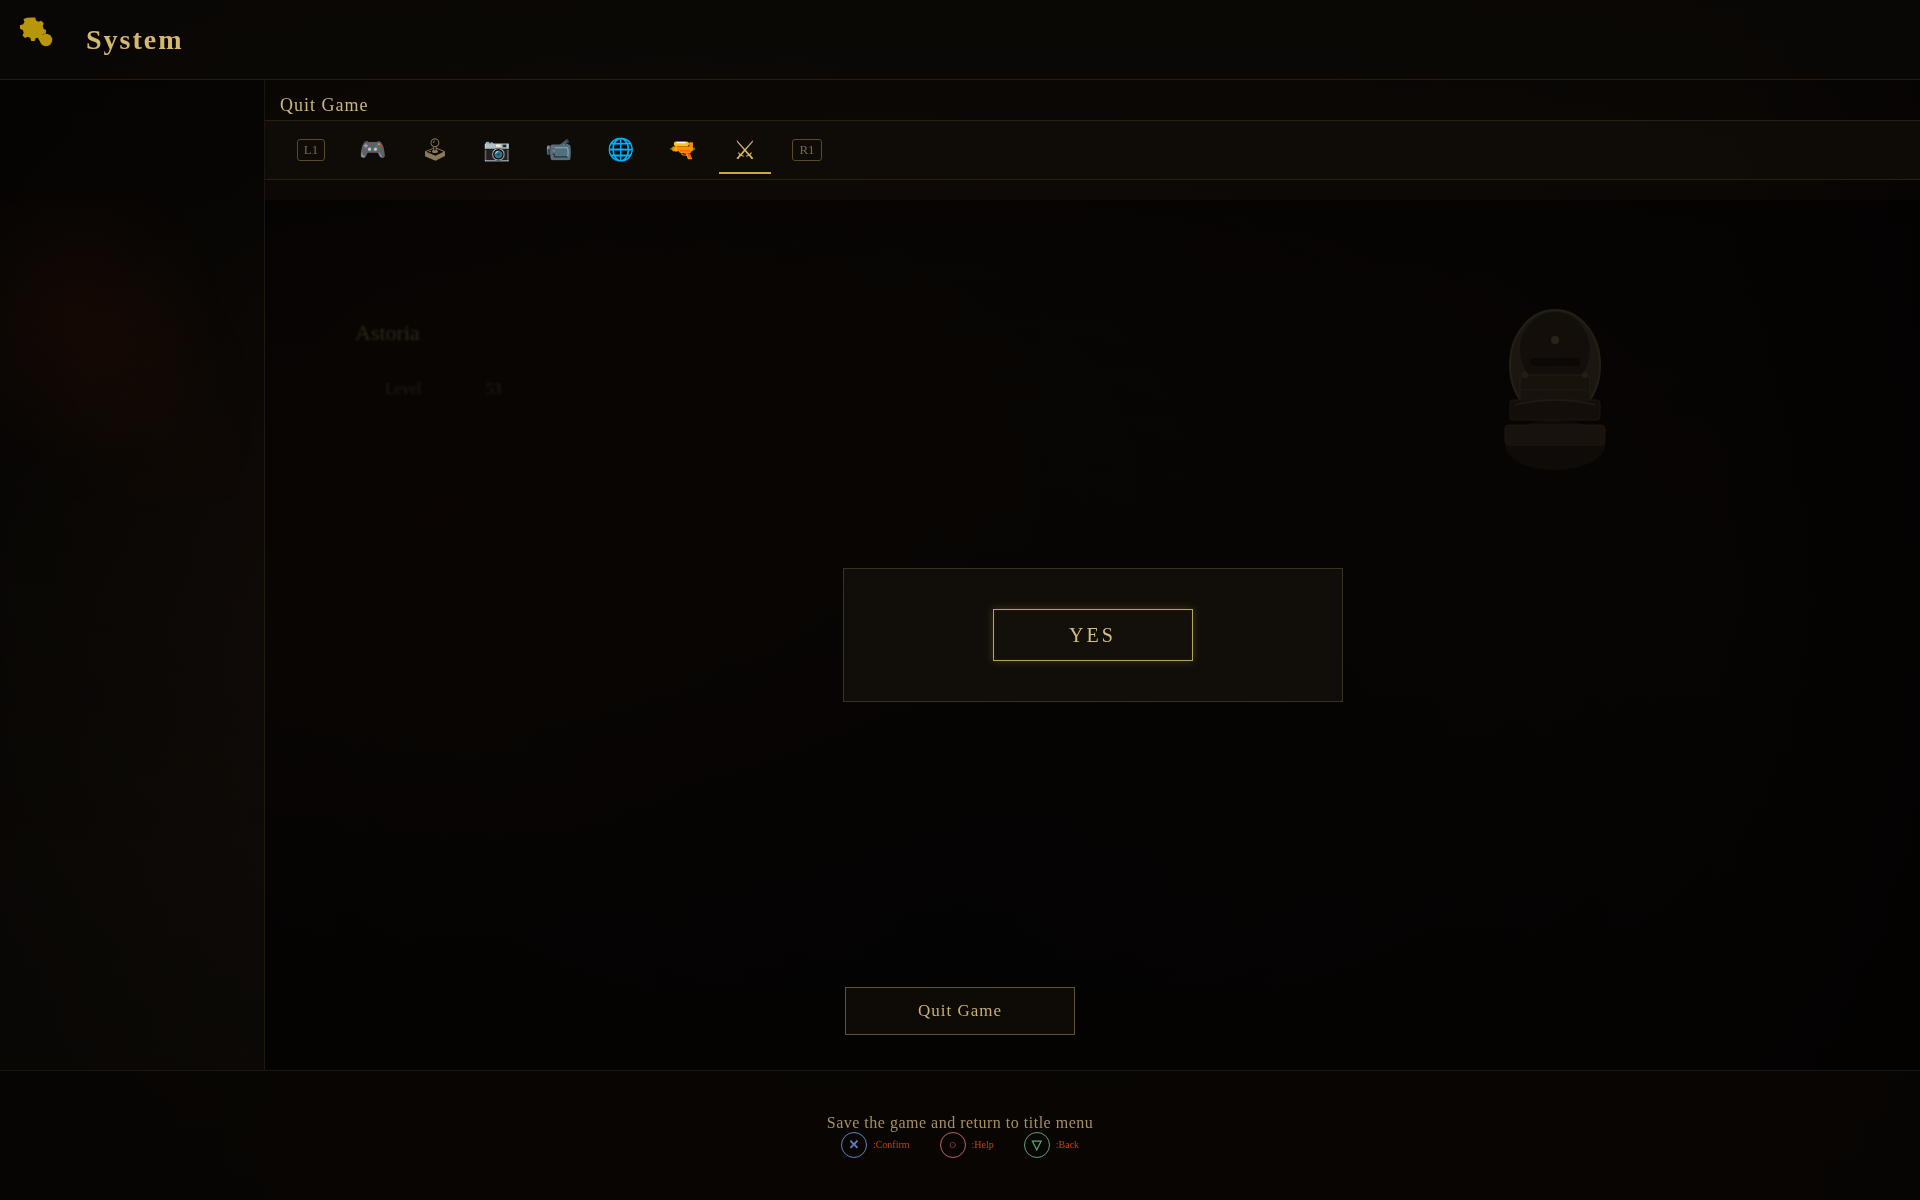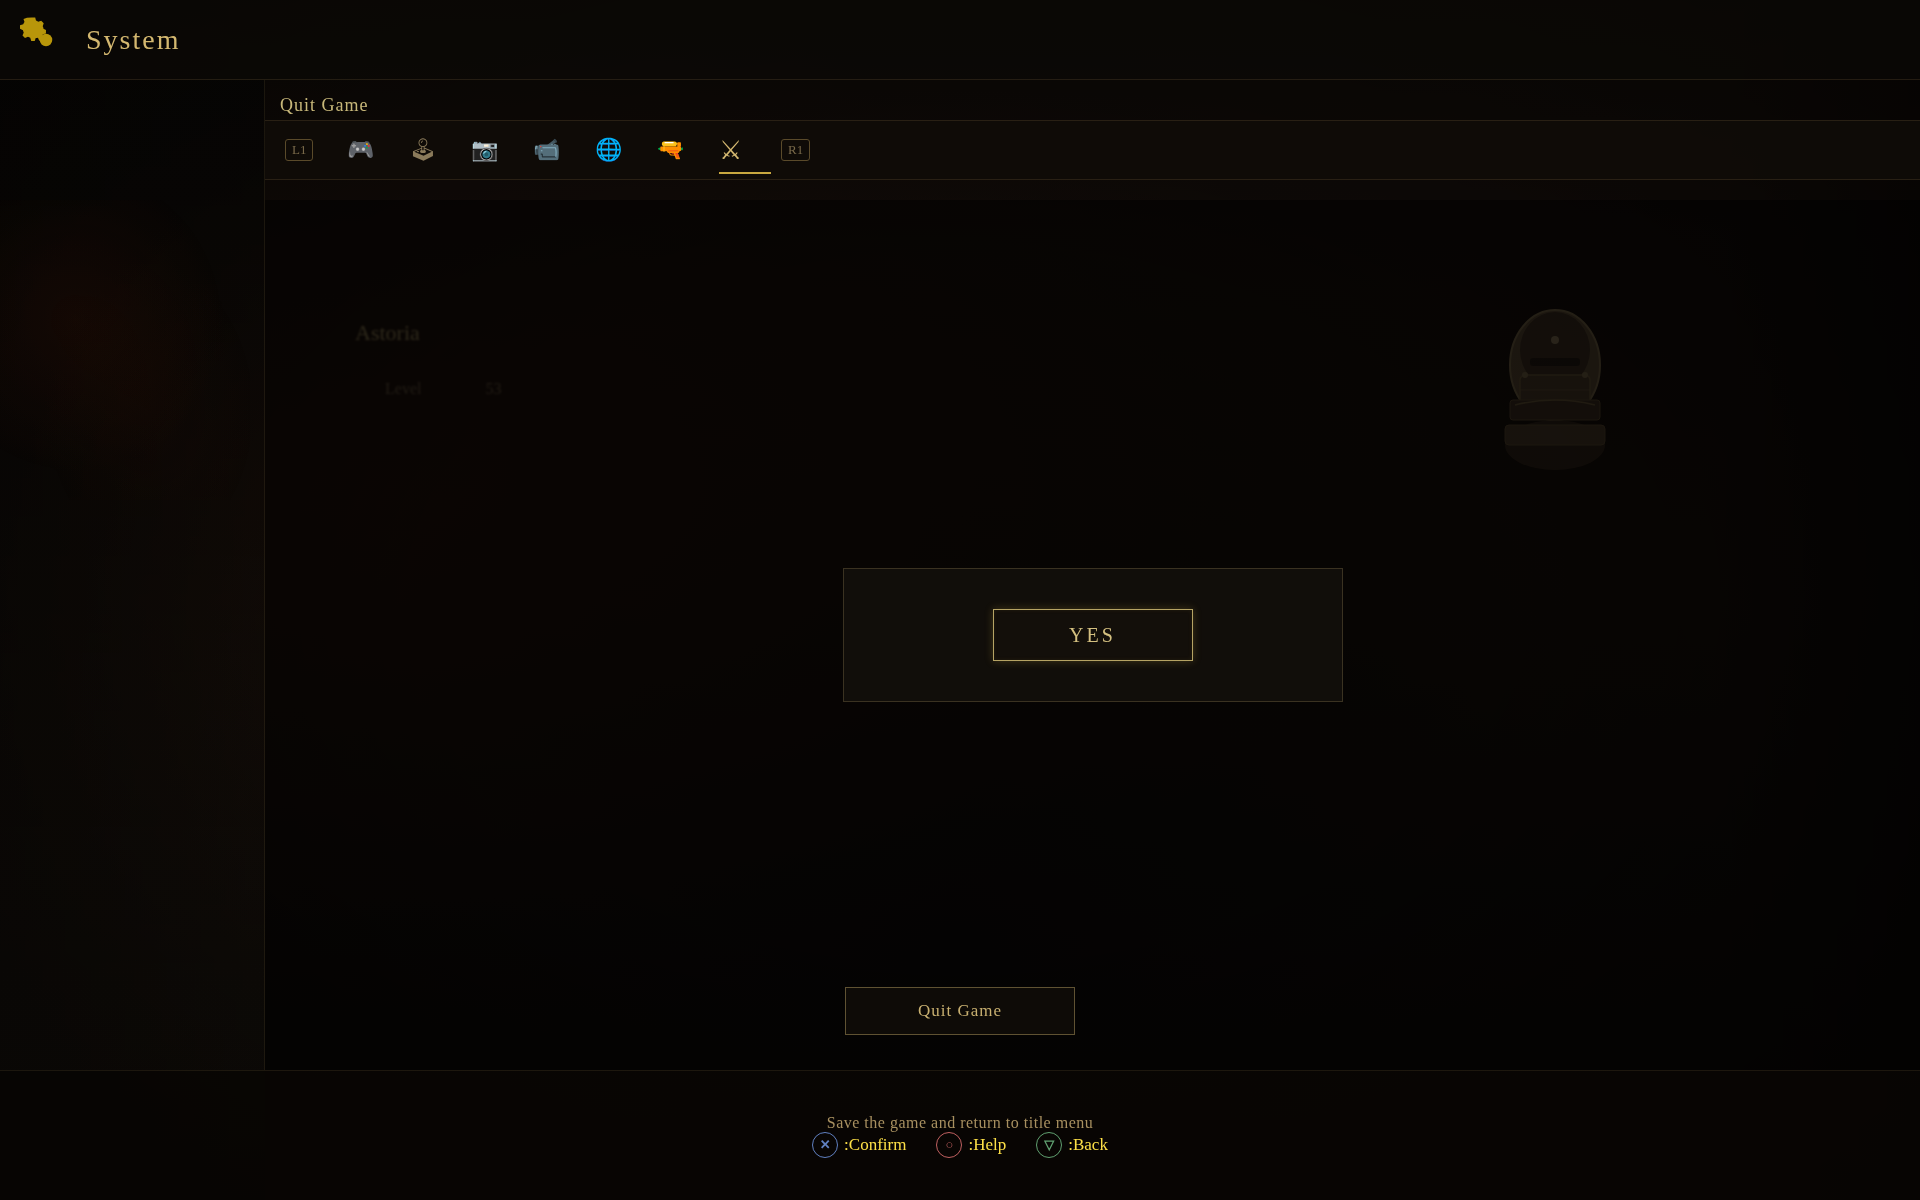--- a/index.html
+++ b/index.html
@@ -70,21 +70,21 @@
     .gear-svg {
       width: 52px;
       height: 52px;
       fill: #b8960a;
     }
 
     .header-title {
       color: #d4b870;
       font-size: 28px;
       letter-spacing: 2px;
-      font-weight: normal;
+      font-weight: bold;
     }
 
     
     .menu-panel {
       position: absolute;
       top: 80px;
       left: 265px;
       right: 0;
       bottom: 0;
       background: rgba(8,6,4,0.7);
@@ -114,21 +114,21 @@
       gap: 10px;
       border-top: 1px solid rgba(80,65,40,0.4);
       border-bottom: 1px solid rgba(80,65,40,0.4);
     }
 
     .tab-item {
       width: 52px;
       height: 44px;
       display: flex;
       align-items: center;
-      justify-content: flex-start;
+      justify-content: center;
       cursor: pointer;
       position: relative;
     }
 
     .tab-item.active::after {
       content: '';
       position: absolute;
       bottom: -2px;
       left: 0; right: 0;
       height: 2px;
@@ -310,22 +310,22 @@
       color: #a89060;
       font-size: 13px;
       font-weight: bold;
     }
 
     .hint-circle.x-btn { border-color: #6080c0; color: #6080c0; }
     .hint-circle.o-btn { border-color: #c06060; color: #c06060; }
     .hint-circle.tri-btn { border-color: #60a070; color: #60a070; }
 
     .hint-label {
-      color: #fde047;
-      font-size: 17px;
+      color: #c2410c;
+      font-size: 10px;
     }
 
     
     .left-panel {
       position: absolute;
       top: 80px;
       left: 0;
       width: 265px;
       bottom: 130px;
       background: linear-gradient(180deg, rgba(5,4,3,0.9) 0%, rgba(12,9,6,0.7) 100%);

